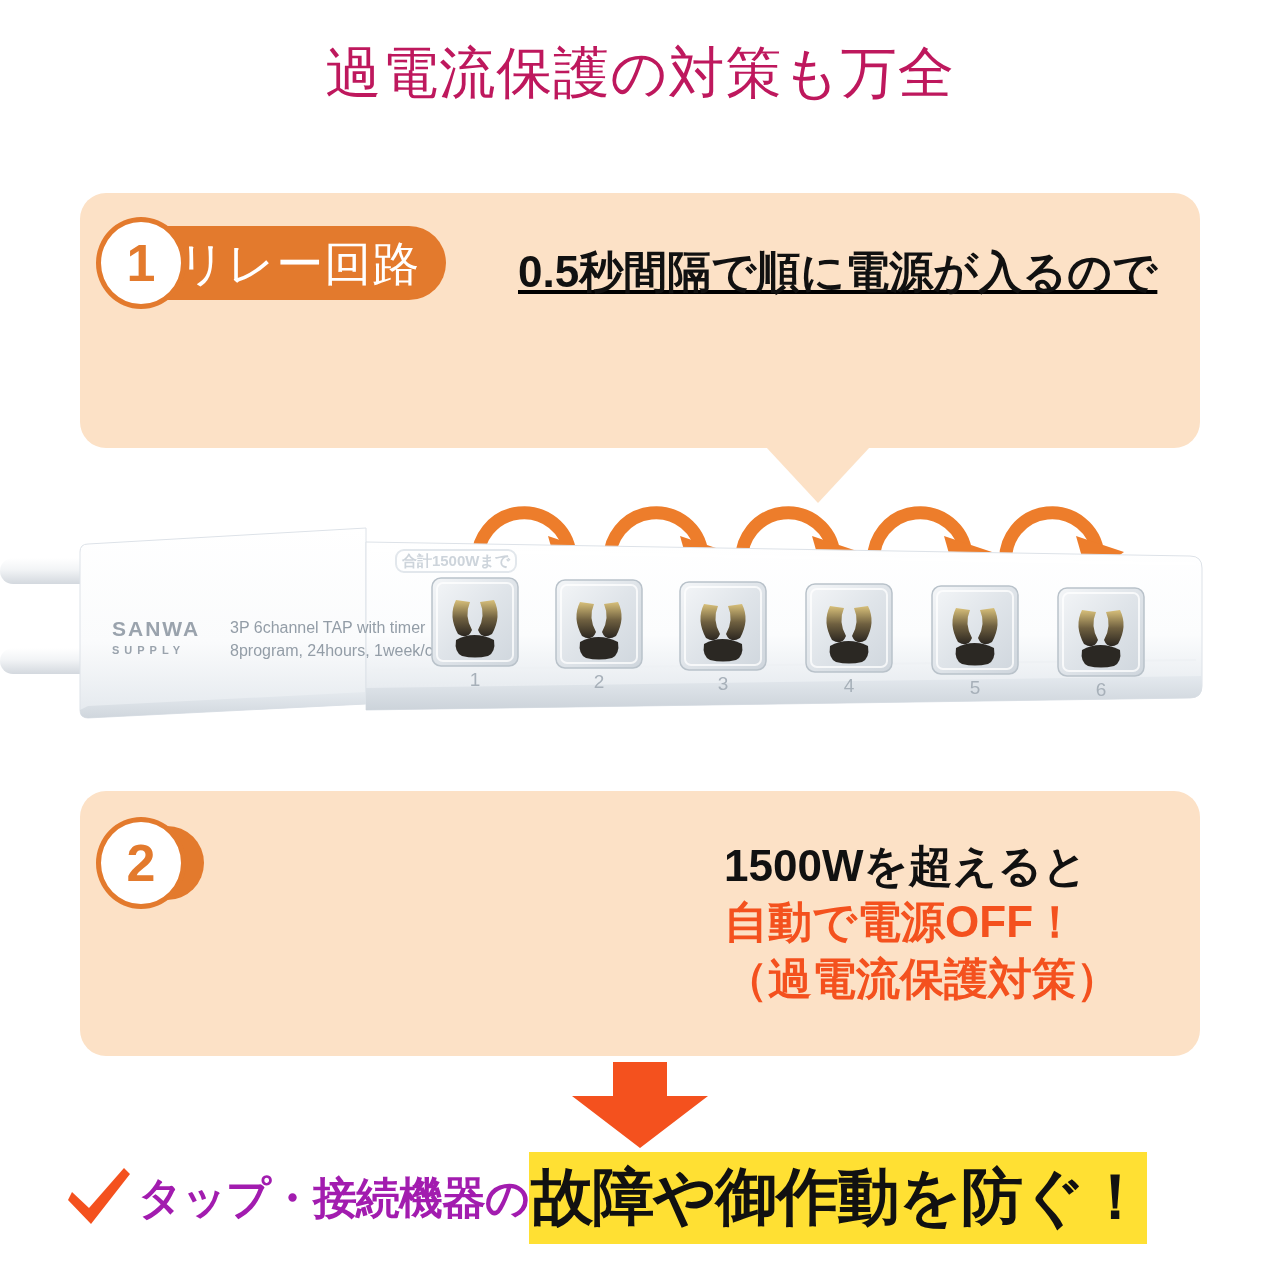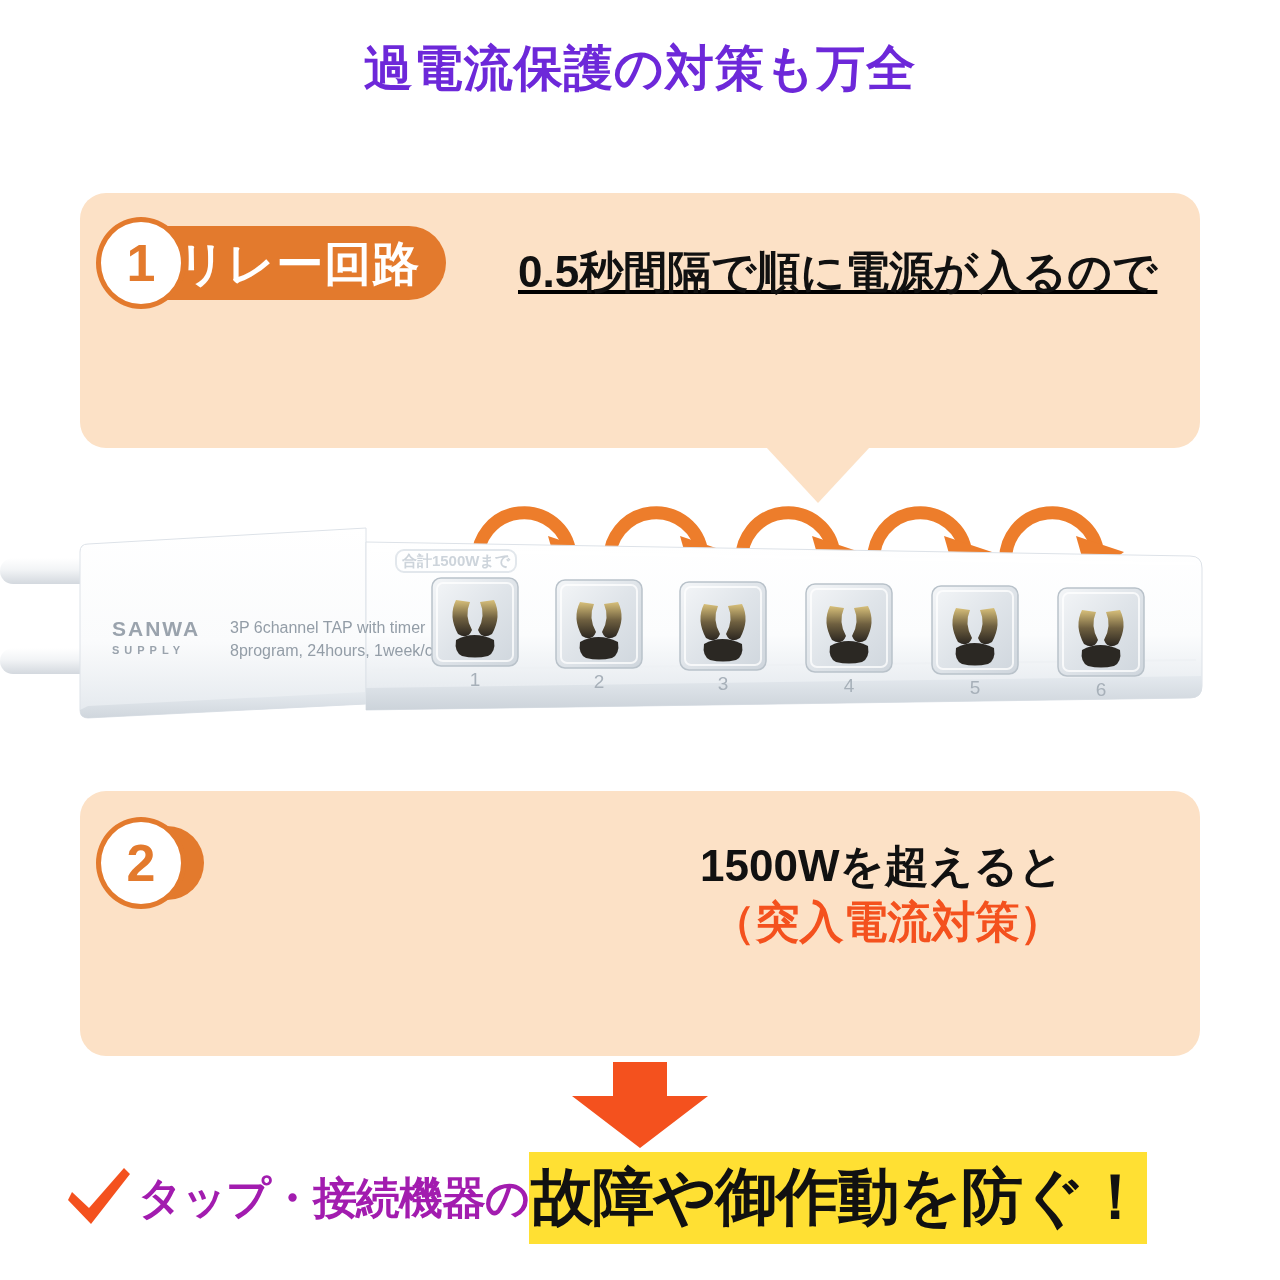--- a/index.html
+++ b/index.html
@@ -9,21 +9,21 @@
     font-family:"Liberation Sans","DejaVu Sans",sans-serif;
     overflow:hidden;
     position:relative;
   }
   .stage{position:relative;width:1280px;height:1280px;}
 
   
   .title{
     position:absolute;left:0;top:42px;width:1280px;
     text-align:center;
-    font-size:49px;font-weight:bold;color:#6d28d9;
+    font-size:56px;font-weight:normal;color:#be185d;
     letter-spacing:1px;line-height:1.1;
     white-space:nowrap;
   }
 
   
   .callout{
     position:absolute;
     background:#fce1c6;
     border-radius:26px;
   }
@@ -59,36 +59,36 @@
     background:#ffffff;
     border:5px solid #e37a2d;
     box-sizing:border-box;
     color:#e37a2d;
     font-size:52px;font-weight:bold;
     display:flex;align-items:center;justify-content:center;
     line-height:1;
   }
   .badge-label{
     color:#ffffff;
-    font-size:47px;font-weight:bold;
+    font-size:47px;font-weight:normal;
     letter-spacing:1px;
     white-space:nowrap;
     line-height:1;
     position:relative;z-index:2;
   }
 
   
   .body-text{
     position:absolute;
     font-size:44px;font-weight:bold;
     line-height:1.28;
     white-space:nowrap;
   }
   #body-1{left:518px;top:244px;text-decoration:underline;}
-  #body-2{left:700px;top:838px;text-align:right;}
+  #body-2{left:724px;top:838px;}
   .ln-black{color:#111111;display:block;}
   .ln-orange{color:#f4511e;display:block;}
 
   
   .arrows{
     position:absolute;left:470px;top:492px;width:680px;height:82px;
   }
 
   
   .strip-wrap{position:absolute;left:0;top:520px;width:1032px;height:230px;}
@@ -282,21 +282,22 @@
   </div>
 
   <div class="callout" id="callout-2"></div>
 
   <div class="badge" id="badge-2">
     <span class="badge-num">2</span>
   </div>
 
   <div class="body-text" id="body-2">
     <span class="ln-black">1500Wを超えると</span>
-    <span class="ln-orange">（突入電流対策）</span>
+    <span class="ln-orange">自動で電源OFF！</span>
+    <span class="ln-orange">（過電流保護対策）</span>
   </div>
 
   <div class="down-arrow">
     <svg width="136" height="86" viewBox="0 0 136 86" xmlns="http://www.w3.org/2000/svg">
       <polygon points="41,0 95,0 95,34 136,34 68,86 0,34 41,34" fill="#f4511e"></polygon>
     </svg>
   </div>
 
   <div class="conclusion">
     <span class="check-icon">

